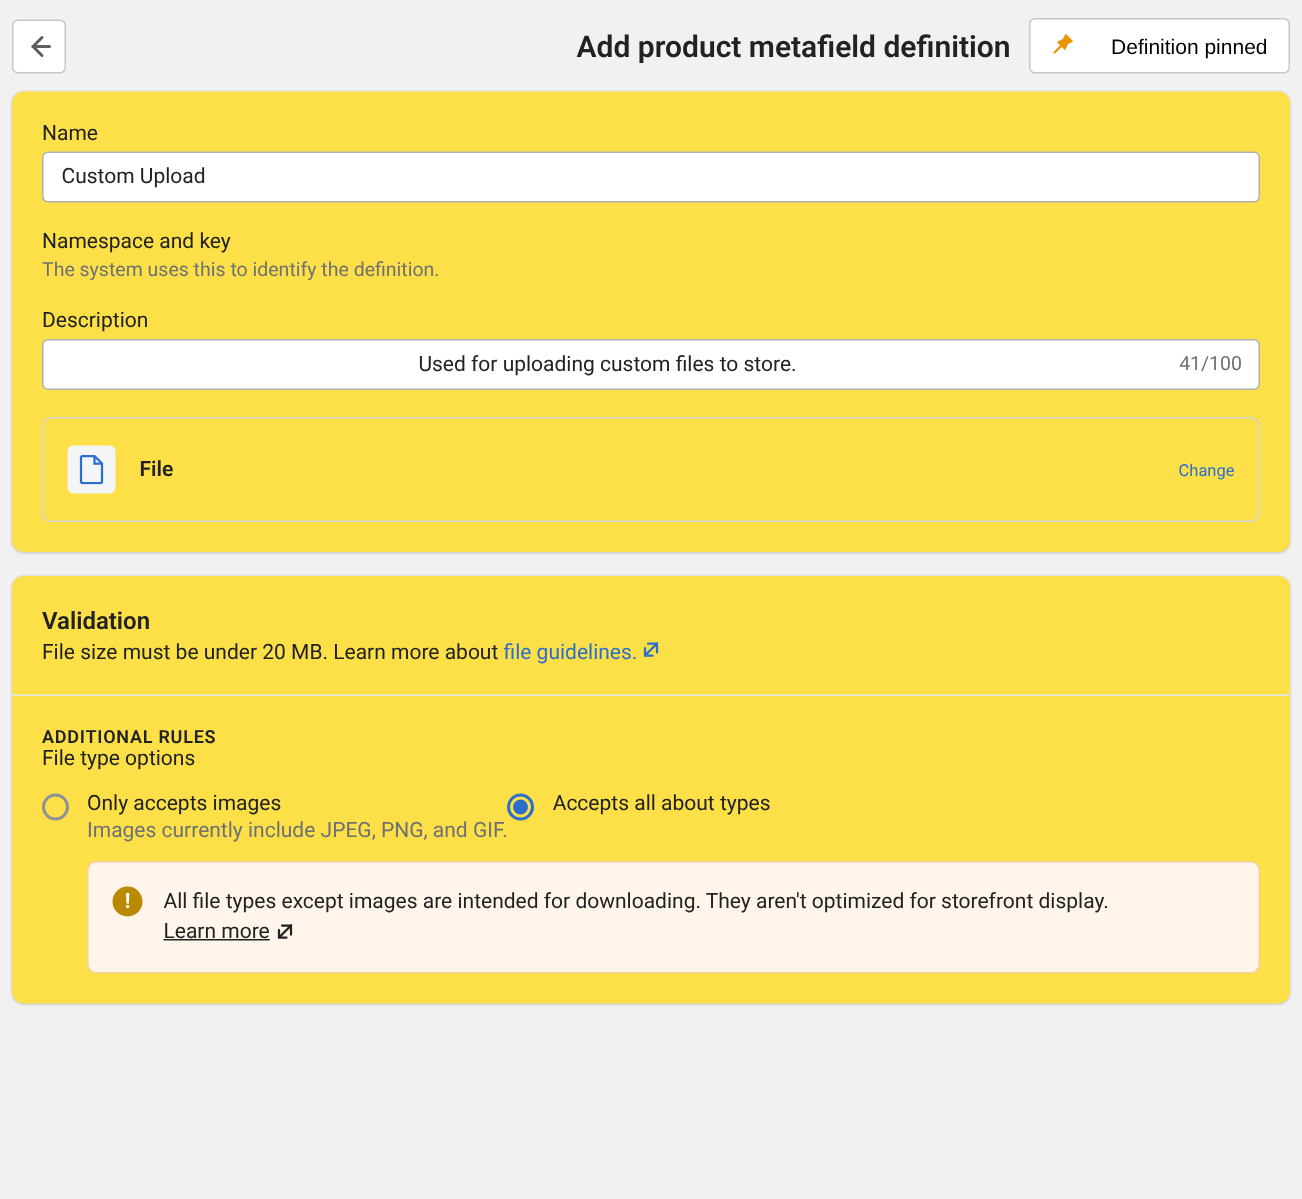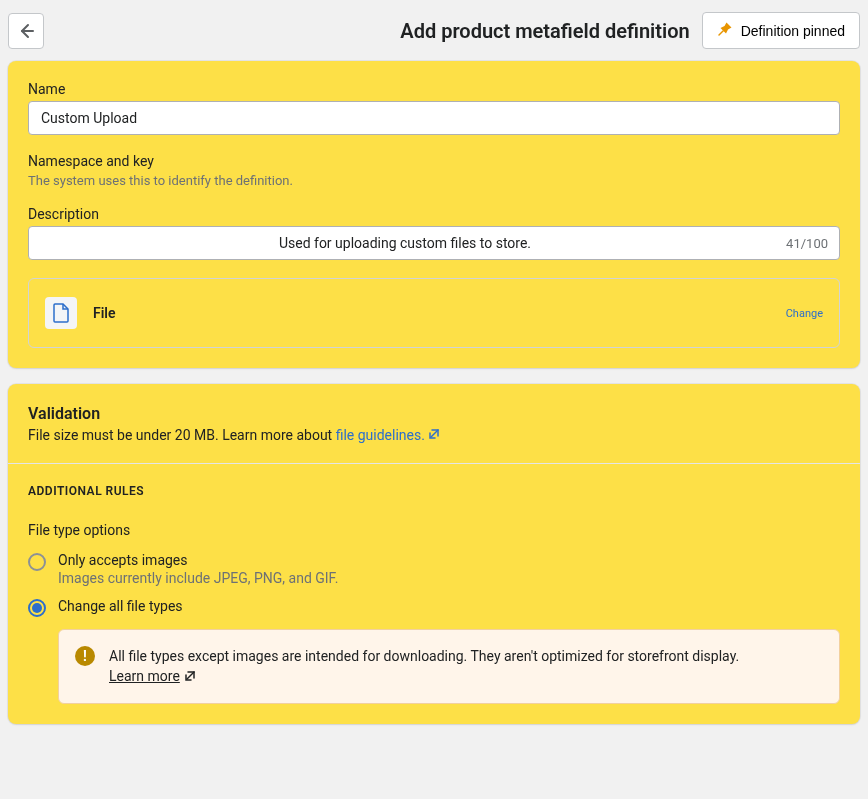--- a/index.html
+++ b/index.html
@@ -33,21 +33,21 @@
     }
     .page-title {
       font-size: 20px;
       font-weight: 600;
       flex: 1;
       text-align: right;
     }
     .pinned-button {
       display: flex;
       align-items: center;
-      gap: 8px;
+      gap: 24px;
       padding: 8px 14px;
       border: 1px solid #c4c7ca;
       border-radius: 4px;
       background: #fff;
       font-size: 14px;
       font-weight: 500;
       cursor: pointer;
     }
     .pin-icon {
       color: #e89500;
@@ -144,31 +144,30 @@
     .divider {
       height: 1px;
       background: #e4e5e7;
     }
     .subheading {
       font-size: 12px;
       font-weight: 600;
       letter-spacing: 0.5px;
       text-transform: uppercase;
       color: #202223;
-      margin-bottom: 24px;
+      margin-bottom: 0;
     }
     .subtext {
       font-size: 14px;
       color: #202223;
       margin-bottom: 14px;
     }
     .radio-group {
       display: flex;
-      flex-direction: column;
-      gap: 12px;
+      flex-direction: row;
     }
     .radio-row {
       display: flex;
       align-items: flex-start;
       gap: 12px;
       cursor: pointer;
     }
     .radio-outer {
       width: 18px;
       height: 18px;
@@ -321,21 +320,21 @@
           <div class="radio-label">Only accepts images</div>
           <div class="radio-help">Images currently include JPEG, PNG, and GIF.</div>
         </div>
       </div>
 
       <div class="radio-row">
         <div class="radio-outer checked">
           <div class="radio-inner"></div>
         </div>
         <div>
-          <div class="radio-label">Change all file types</div>
+          <div class="radio-label">Accepts all about types</div>
         </div>
       </div>
     </div>
 
     <div class="warning-banner">
       <div class="warning-icon-circle">!</div>
       <div class="warning-text">
         <span>All file types except images are intended for downloading. They aren't optimized for storefront display.</span><br>
         <a class="learn-more">
           <span>Learn more</span>

